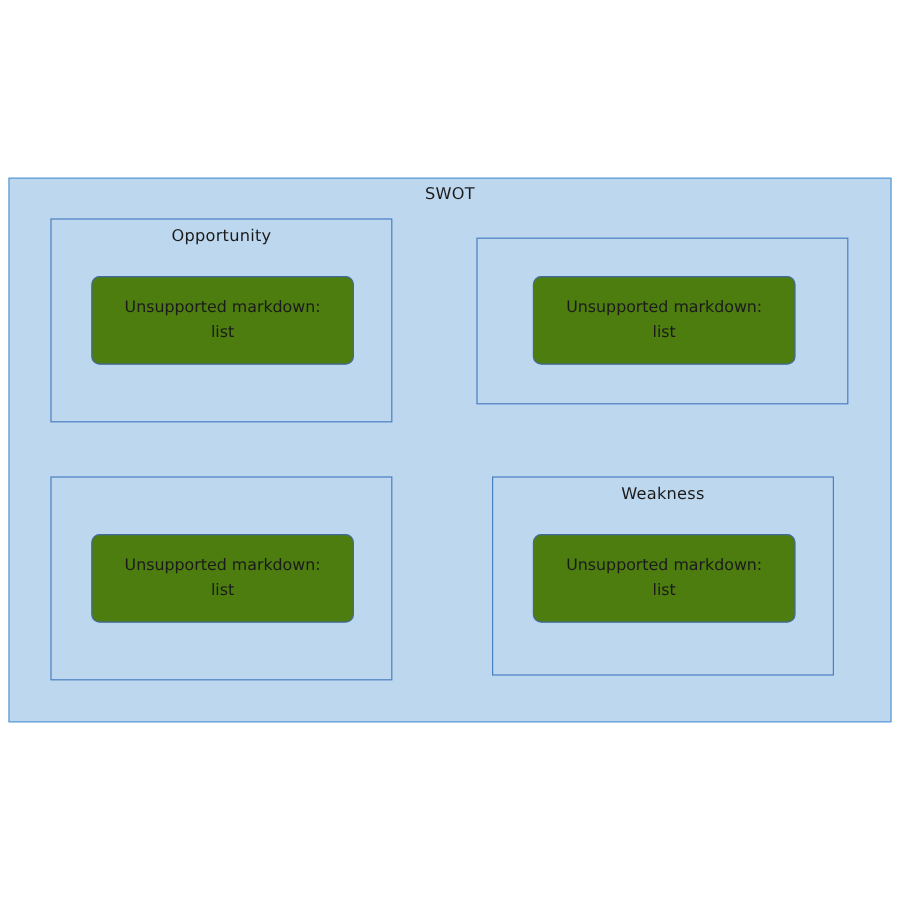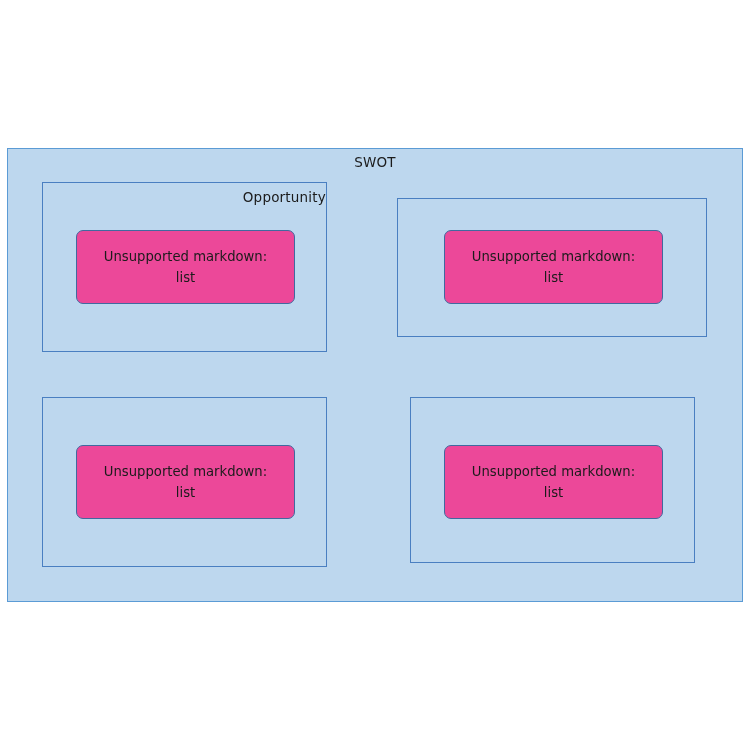--- a/index.html
+++ b/index.html
@@ -52,21 +52,21 @@
     box-sizing: border-box;
     background: #bdd7ee;
     border: 1.4px solid #4a7fc1;
   }
 
   .quadrant-title {
     position: absolute;
     left: 0;
     top: 6px;
     width: 100%;
-    text-align: right;
+    text-align: center;
     font-size: 13.5px;
     color: #1b1b1b;
     line-height: 16px;
     letter-spacing: 0.2px;
   }
 
   
   .q-opportunity {
     left: 34px;
     top: 33px;
@@ -89,21 +89,21 @@
     left: 402px;
     top: 248px;
     width: 285px;
     height: 166px;
   }
 
   
   .note-card {
     position: absolute;
     box-sizing: border-box;
-    background: #ec4899;
+    background: #4d7c0f;
     border: 1.3px solid #41699f;
     border-radius: 7px;
     display: flex;
     flex-direction: column;
     align-items: center;
     justify-content: center;
   }
 
   .note-line {
     font-size: 13.2px;
@@ -144,20 +144,21 @@
     </div>
 
     <div class="quadrant q-strength">
       <div class="note-card card-strength">
         <div class="note-line">Unsupported markdown:</div>
         <div class="note-line">list</div>
       </div>
     </div>
 
     <div class="quadrant q-weakness">
+      <div class="quadrant-title">Weakness</div>
       <div class="note-card card-weakness">
         <div class="note-line">Unsupported markdown:</div>
         <div class="note-line">list</div>
       </div>
     </div>
 
   </div>
 </div>
 
 </body></html>

